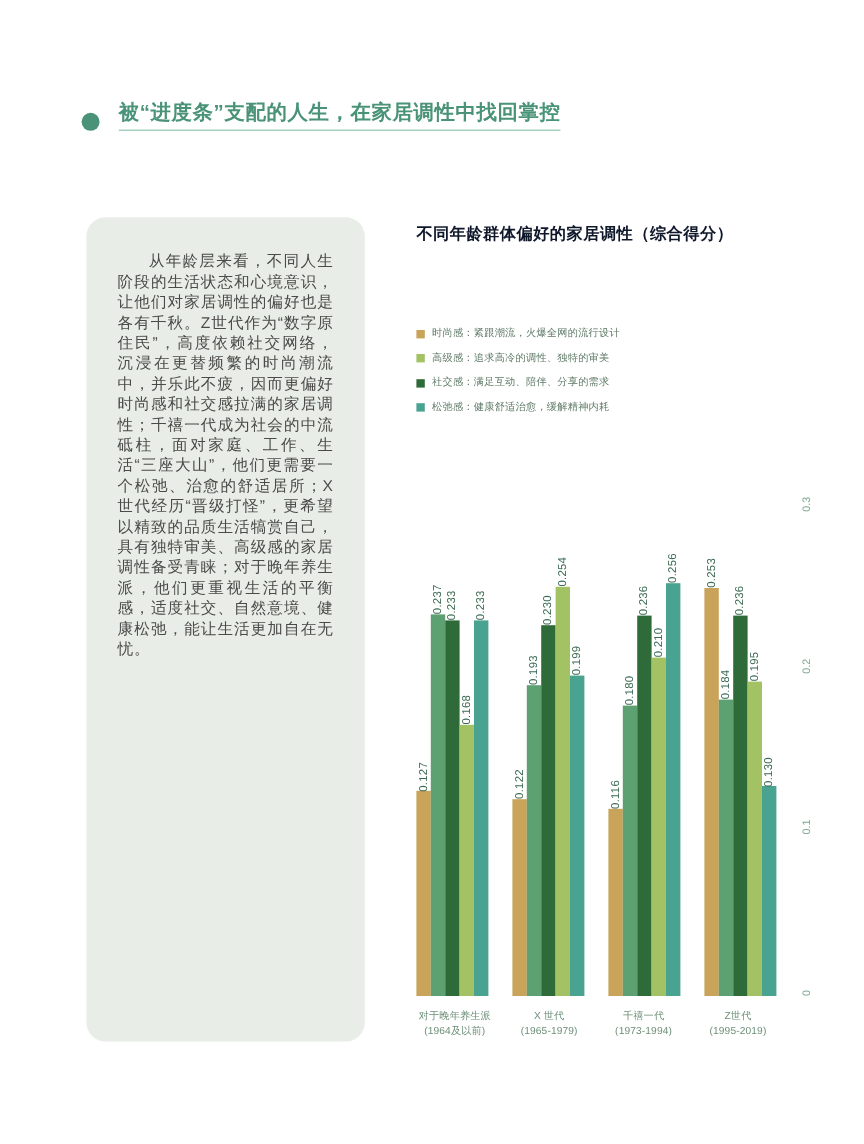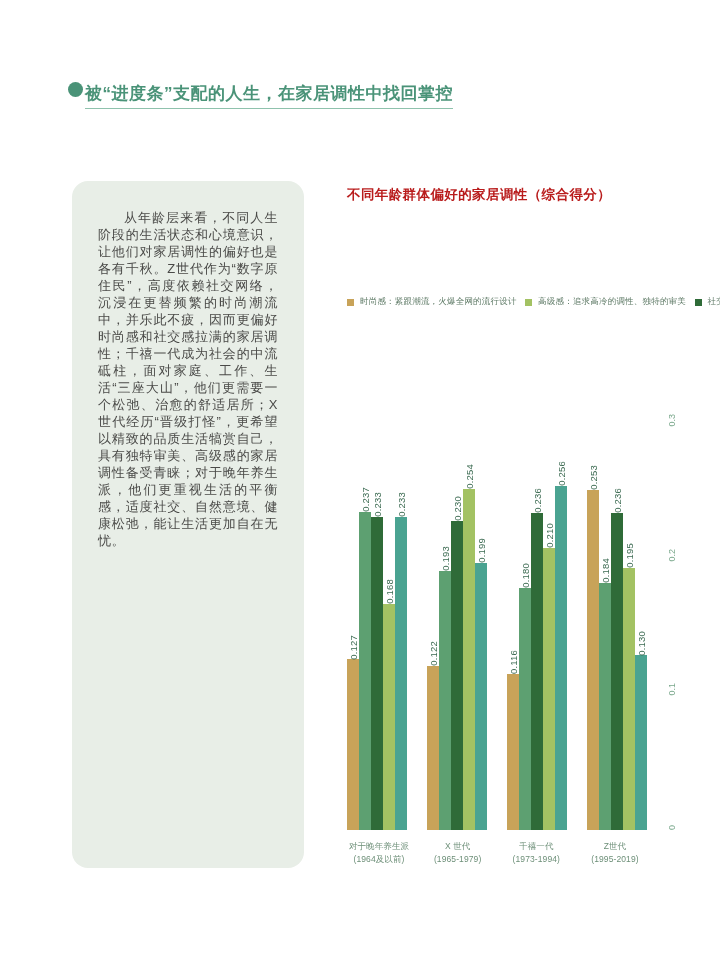--- a/index.html
+++ b/index.html
@@ -7,21 +7,21 @@
     width: 720px; height: 953px;
     background: #ffffff;
     font-family: "Liberation Sans", "DejaVu Sans", sans-serif;
     overflow: hidden;
   }
   .page { position: relative; width: 720px; height: 953px; }
 
   
   .heading {
     position: absolute; left: 68px; top: 82px;
-    display: flex; align-items: flex-start; gap: 2px;
+    display: flex; align-items: flex-end; gap: 16px;
   }
   .heading-bullet {
     width: 15px; height: 15px; border-radius: 50%;
     background: #4a9378; flex: 0 0 auto;
   }
   .heading-text {
     font-size: 17px; font-weight: bold; color: #4a9378;
     letter-spacing: .5px; white-space: nowrap;
     border-bottom: 1.5px solid #8fc2ad; padding-bottom: 3px;
   }
@@ -35,25 +35,25 @@
   }
   .body-text {
     font-size: 13px; line-height: 17px;
     color: #4a4a48; text-align: justify;
     text-indent: 2em; letter-spacing: .6px;
   }
 
   
   .chart-block { position: absolute; left: 347px; top: 186px; width: 320px; }
   .chart-title {
-    font-size: 13.5px; font-weight: bold; color: #b91c1c;
+    font-size: 13.5px; font-weight: bold; color: #0f172a;
     letter-spacing: .4px; white-space: nowrap;
   }
 
-  .legend { margin-top: 92px; display: flex; flex-direction: row; gap: 8.5px; }
+  .legend { margin-top: 68px; display: flex; flex-direction: column; gap: 8.5px; }
   .legend-item { display: flex; align-items: center; gap: 6px; }
   .legend-swatch { width: 7px; height: 7px; flex: 0 0 auto; }
   .legend-label {
     font-size: 8.5px; color: #5e7a66; letter-spacing: .2px; white-space: nowrap;
   }
 
   
   .plot {
     position: absolute; left: 347px; top: 400px;
     width: 300px; height: 430px;
@@ -119,20 +119,24 @@
           <span class="legend-label">时尚感：紧跟潮流，火爆全网的流行设计</span>
         </div>
         <div class="legend-item">
           <span class="legend-swatch" style="background: rgb(163, 194, 99);"></span>
           <span class="legend-label">高级感：追求高冷的调性、独特的审美</span>
         </div>
         <div class="legend-item">
           <span class="legend-swatch" style="background: rgb(47, 107, 56);"></span>
           <span class="legend-label">社交感：满足互动、陪伴、分享的需求</span>
         </div>
+        <div class="legend-item">
+          <span class="legend-swatch" style="background: rgb(74, 163, 145);"></span>
+          <span class="legend-label">松弛感：健康舒适治愈，缓解精神内耗</span>
+        </div>
       </div>
   </div>
 
   <div class="plot">
     <div class="plot-inner">
       <div class="group-row" id="bars">
           <div class="bar-group">
             <div class="bar-wrap">
               <div class="bar" style="height: 39.6875%; background: rgb(200, 163, 89);">
                 <span class="bar-label-in">0.127</span>

